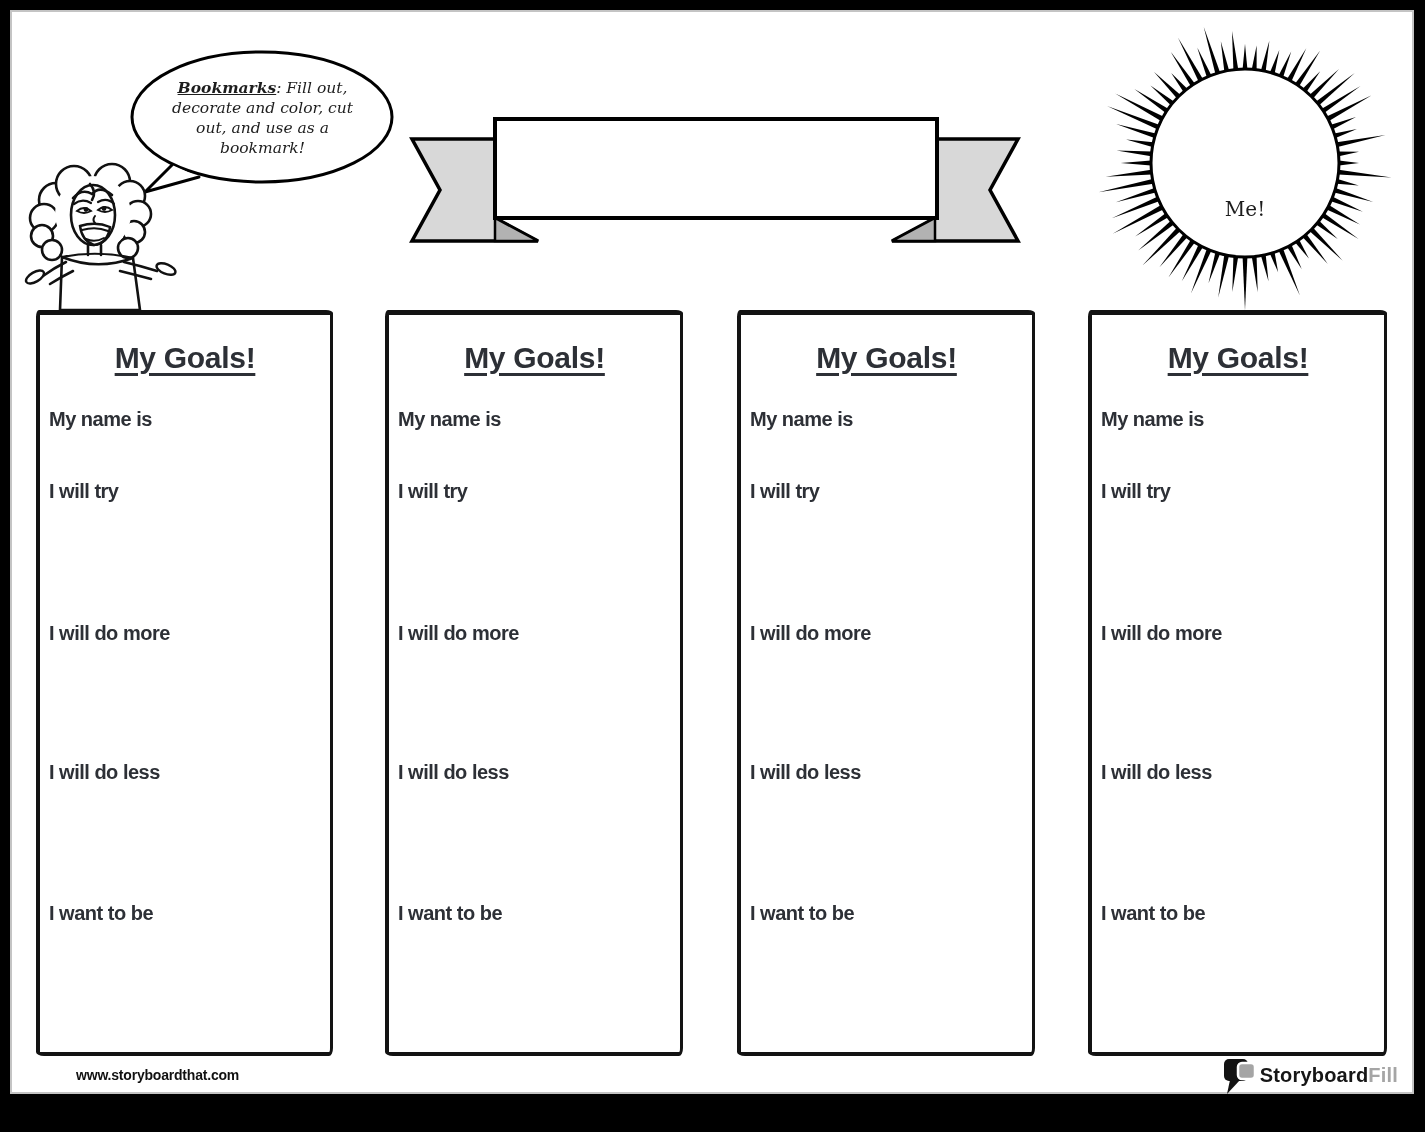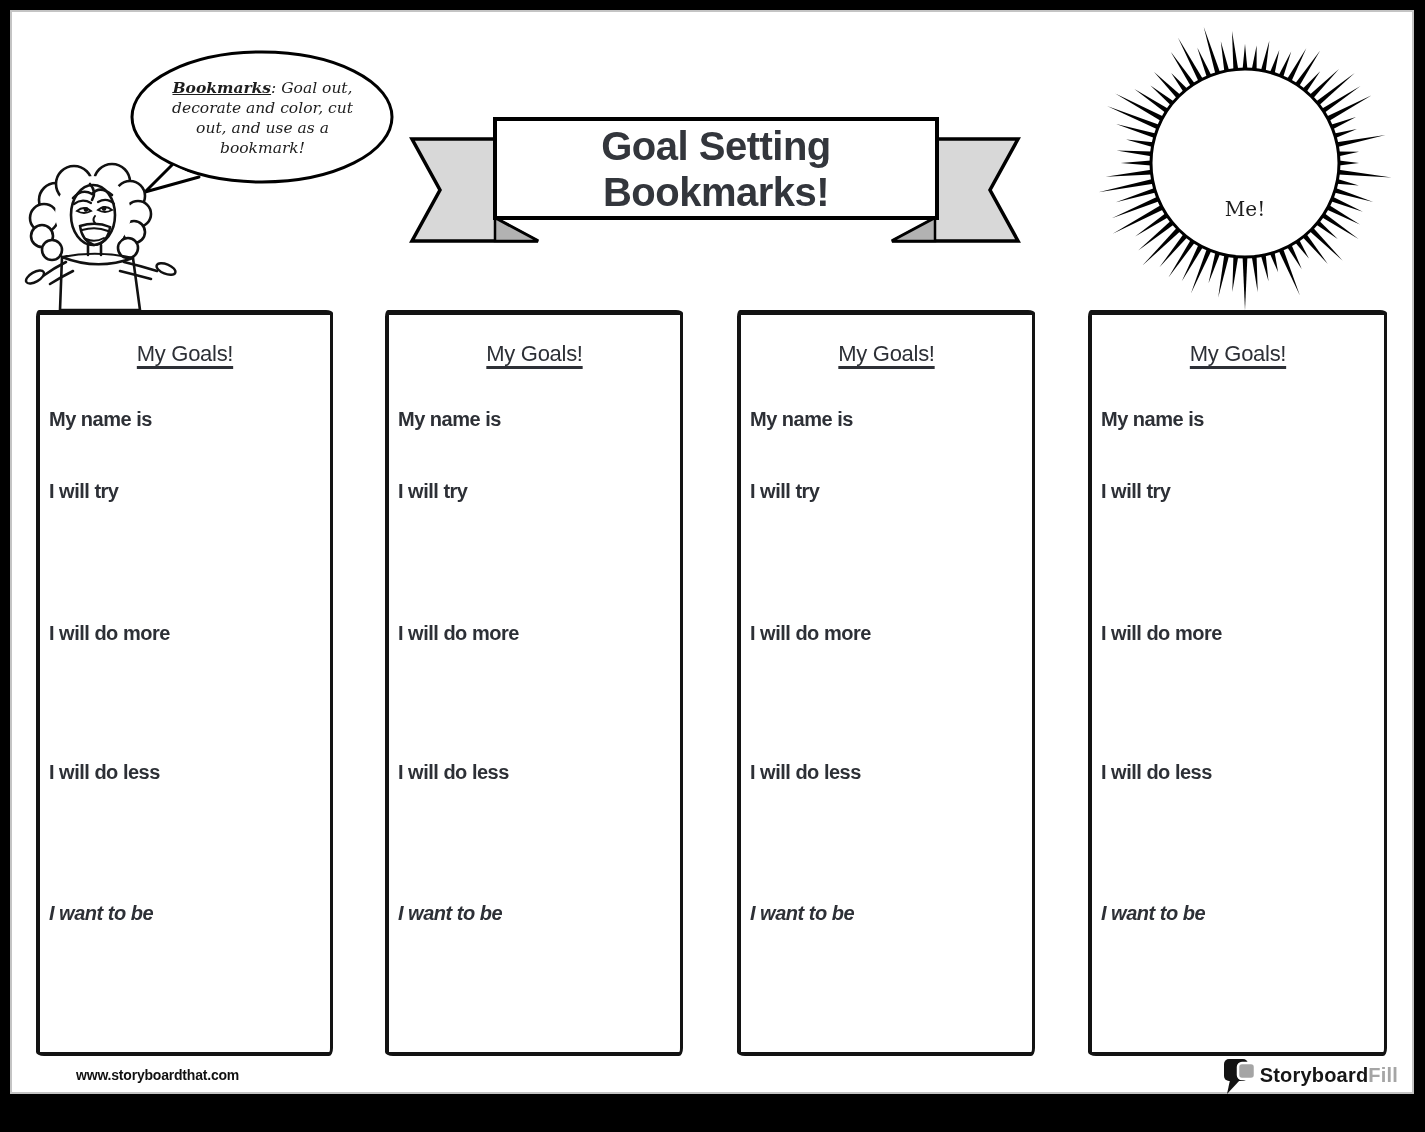--- a/index.html
+++ b/index.html
@@ -77,39 +77,39 @@
     border-radius: 3px 7px 4px 8px / 7px 3px 8px 4px;
   }
   .col.c1 { left: 24px;   width: 297px; }
   .col.c2 { left: 373px;  width: 298px; }
   .col.c3 { left: 725px;  width: 298px; }
   .col.c4 { left: 1076px; width: 299px; }
   .col-header {
     position: absolute;
     top: 26px; left: 0; right: 0;
     text-align: center;
-    font-size: 22px; font-weight: normal;
+    font-size: 30px; font-weight: bold;
     letter-spacing: -0.3px;
     color: #2d3036;
     text-decoration: underline;
     text-underline-offset: 5px;
     text-decoration-thickness: 2.5px;
   }
   .col-item {
     position: absolute;
     left: 9px;
     font-size: 20px; font-weight: bold;
     letter-spacing: -0.5px;
     color: #2d3036;
   }
   .col-item.i1 { top: 93px; }
   .col-item.i2 { top: 165px; }
   .col-item.i3 { top: 307px; }
   .col-item.i4 { top: 446px; }
-  .col-item.i5 { top: 587px; font-style: italic; }
+  .col-item.i5 { top: 587px; }
 
   
   .footer-url {
     position: absolute;
     left: 16px; top: 1055px;
     font-size: 14px; font-weight: bold;
     letter-spacing: -0.2px;
     color: #111;
     margin-left: 48px;
   }
@@ -128,21 +128,21 @@
 <body>
 
 <div class="page">
 
   <svg class="bubble-svg" width="285" height="168" viewBox="0 0 285 168">
     <ellipse cx="136" cy="71" rx="130" ry="65" fill="#fff" stroke="#000" stroke-width="3"></ellipse>
     <path d="M46,119 L19,146 L73,131 Z" fill="#fff" stroke="none"></path>
     <path d="M46,119 L19,146 L73,131" fill="none" stroke="#000" stroke-width="3" stroke-linejoin="round" stroke-linecap="round"></path>
   </svg>
   <div class="bubble-text">
-    <span class="directions-label">Bookmarks</span><span>: Goal out,</span><br>
+    <span class="directions-label">Bookmarks</span><span>: Fill out,</span><br>
     <span>decorate and color, cut</span><br>
     <span>out, and use as a</span><br>
     <span>bookmark!</span>
   </div>
 
   <svg class="character-svg" width="180" height="152" viewBox="0 0 180 152" fill="none" stroke="#111" stroke-width="2.6" stroke-linecap="round">
 
     <g fill="#fff">
       <circle cx="40" cy="42" r="17"></circle>
         <circle cx="58" cy="26" r="18"></circle>
@@ -189,24 +189,20 @@
     <ellipse cx="150" cy="111" rx="10" ry="4.8" transform="rotate(22 150 111)" fill="#fff" stroke-width="2.4"></ellipse>
   </svg>
 
   <svg class="banner-svg" width="618" height="145" viewBox="0 0 618 145">
     <polygon points="87,24 4,24 32,75 4,126 130,126 87,103" fill="#d8d8d8" stroke="#000" stroke-width="3.5" stroke-linejoin="miter"></polygon>
     <polygon points="527,24 610,24 582,75 610,126 484,126 527,103" fill="#d8d8d8" stroke="#000" stroke-width="3.5" stroke-linejoin="miter"></polygon>
     <polygon points="87,103 130,126 87,126" fill="#b2b2b2" stroke="#000" stroke-width="2.5"></polygon>
     <polygon points="527,103 484,126 527,126" fill="#b2b2b2" stroke="#000" stroke-width="2.5"></polygon>
     <rect x="87" y="4" width="442" height="99" fill="#fff" stroke="#000" stroke-width="4"></rect>
   </svg>
-  <div class="banner-title">
-    <span>Goal Setting</span>
-    <span>Bookmarks!</span>
-  </div>
 
   <svg class="sun-svg" width="310" height="310" viewBox="0 0 310 310">
     <g id="sun-rays">
         <polygon points="249.0,152.6 269.0,155.0 249.0,157.4" fill="#000"></polygon>
         <polygon points="248.8,161.8 301.5,169.4 248.3,166.6" fill="#000"></polygon>
         <polygon points="247.6,170.9 268.8,177.6 246.7,175.7" fill="#000"></polygon>
         <polygon points="245.6,179.9 283.3,193.9 244.2,184.6" fill="#000"></polygon>
         <polygon points="242.8,188.7 272.8,203.8 240.9,193.2" fill="#000"></polygon>
         <polygon points="239.0,197.1 269.9,216.4 236.7,201.5" fill="#000"></polygon>
         <polygon points="234.5,205.2 268.5,230.9 231.8,209.2" fill="#000"></polygon>

